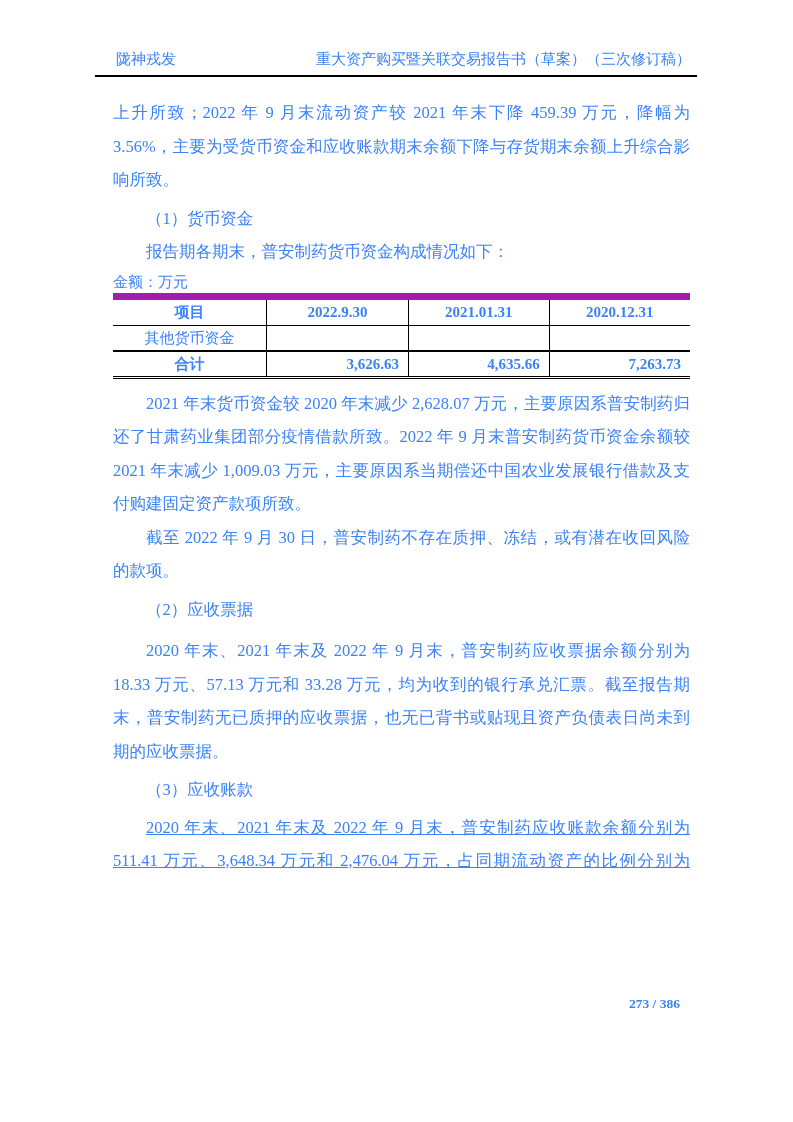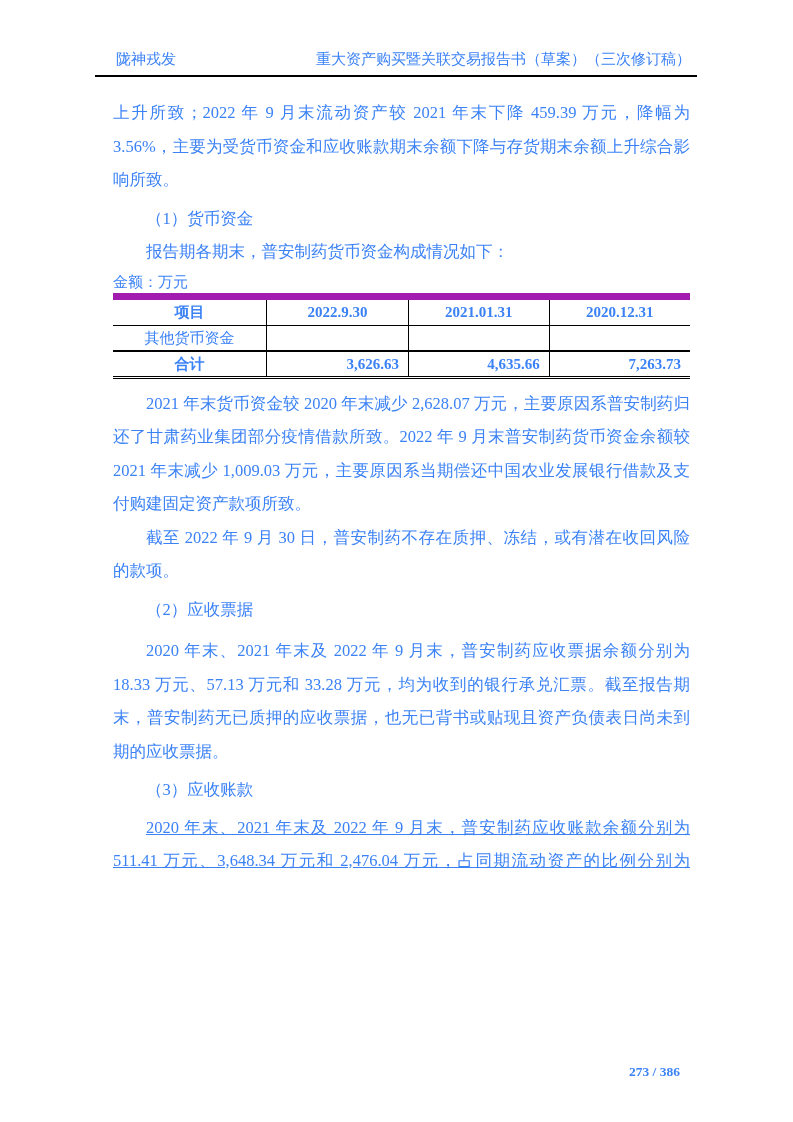--- a/index.html
+++ b/index.html
@@ -70,21 +70,21 @@
   .fin-table th:first-child,.fin-table td:first-child{border-left:none;}
   .fin-table th:last-child,.fin-table td:last-child{border-right:none;}
   .fin-table tr.row-total td{
     border-top:2px solid #000;
     border-bottom:3px double #000;
     font-weight:bold;
   }
   
   .doc-footer{
     position:absolute;
-    top:1064px;right:113px;
+    top:996px;right:113px;
     font-size:13.5px;font-weight:bold;
     line-height:16px;
   }
 </style>
 </head>
 <body>
 
 <div class="page">
 
   <div class="doc-header">

